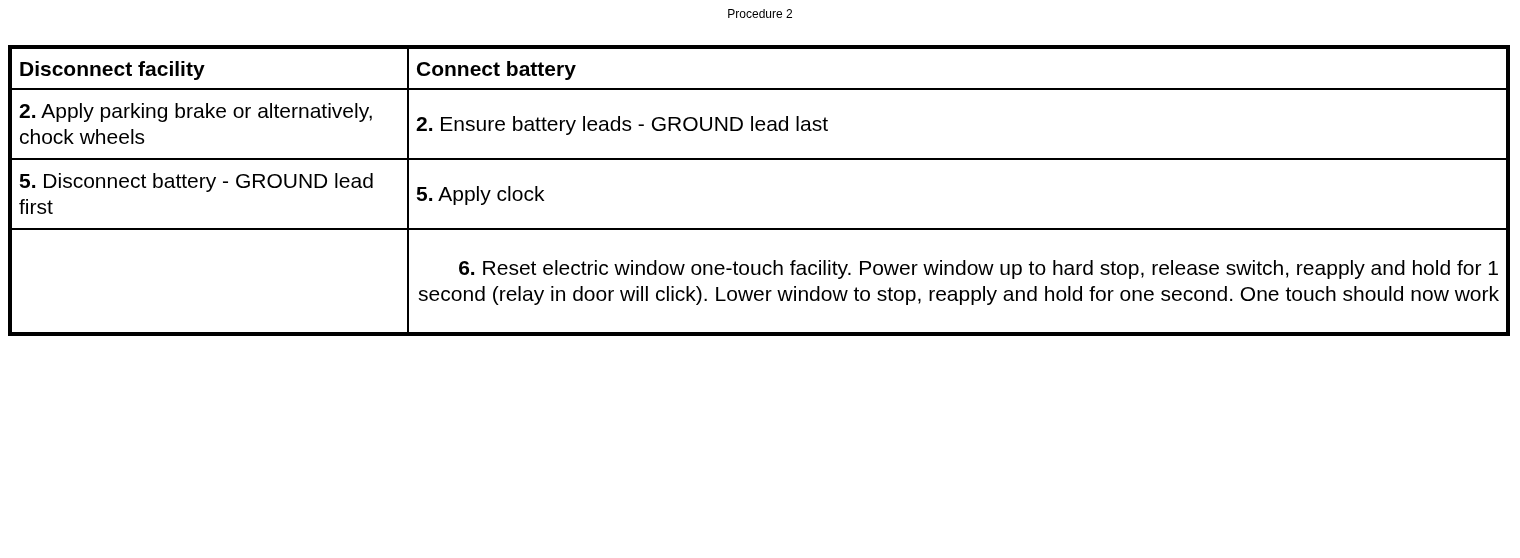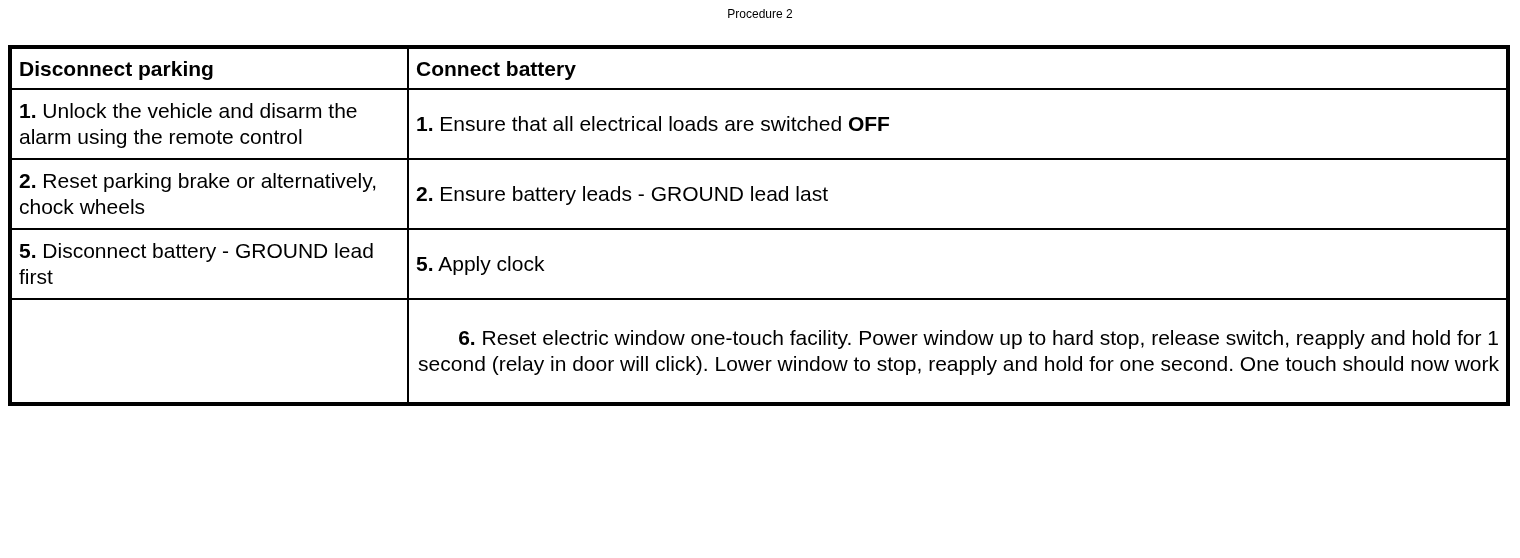--- a/index.html
+++ b/index.html
@@ -66,31 +66,27 @@
   <div class="title">Procedure 2</div>
 
   <table class="proc-table">
     <colgroup>
       <col class="col-left">
       <col class="col-right">
     </colgroup>
 
     <tbody>
         <tr>
-      <th>Disconnect parking</th>
+      <th>Disconnect facility</th>
       <th>Connect battery</th>
     </tr>
 
-    <tr class="r0">
-      <td><b class="num">1.</b> <span>Unlock the vehicle and disarm the alarm using the remote control</span></td>
-      <td><b class="num">1.</b> <span>Ensure that all electrical loads are switched</span> <b class="suffix">OFF</b></td>
-    </tr>
 
     <tr class="r1">
-      <td><b class="num">2.</b> <span>Reset parking brake or alternatively, chock wheels</span></td>
+      <td><b class="num">2.</b> <span>Apply parking brake or alternatively, chock wheels</span></td>
       <td><b class="num">2.</b> <span>Ensure battery leads - GROUND lead last</span> <b class="suffix"></b></td>
     </tr>
 
 
 
     <tr class="r4">
       <td><b class="num">5.</b> <span>Disconnect battery - GROUND lead first</span></td>
       <td><b class="num">5.</b> <span>Apply clock</span> <b class="suffix"></b></td>
     </tr>
 

